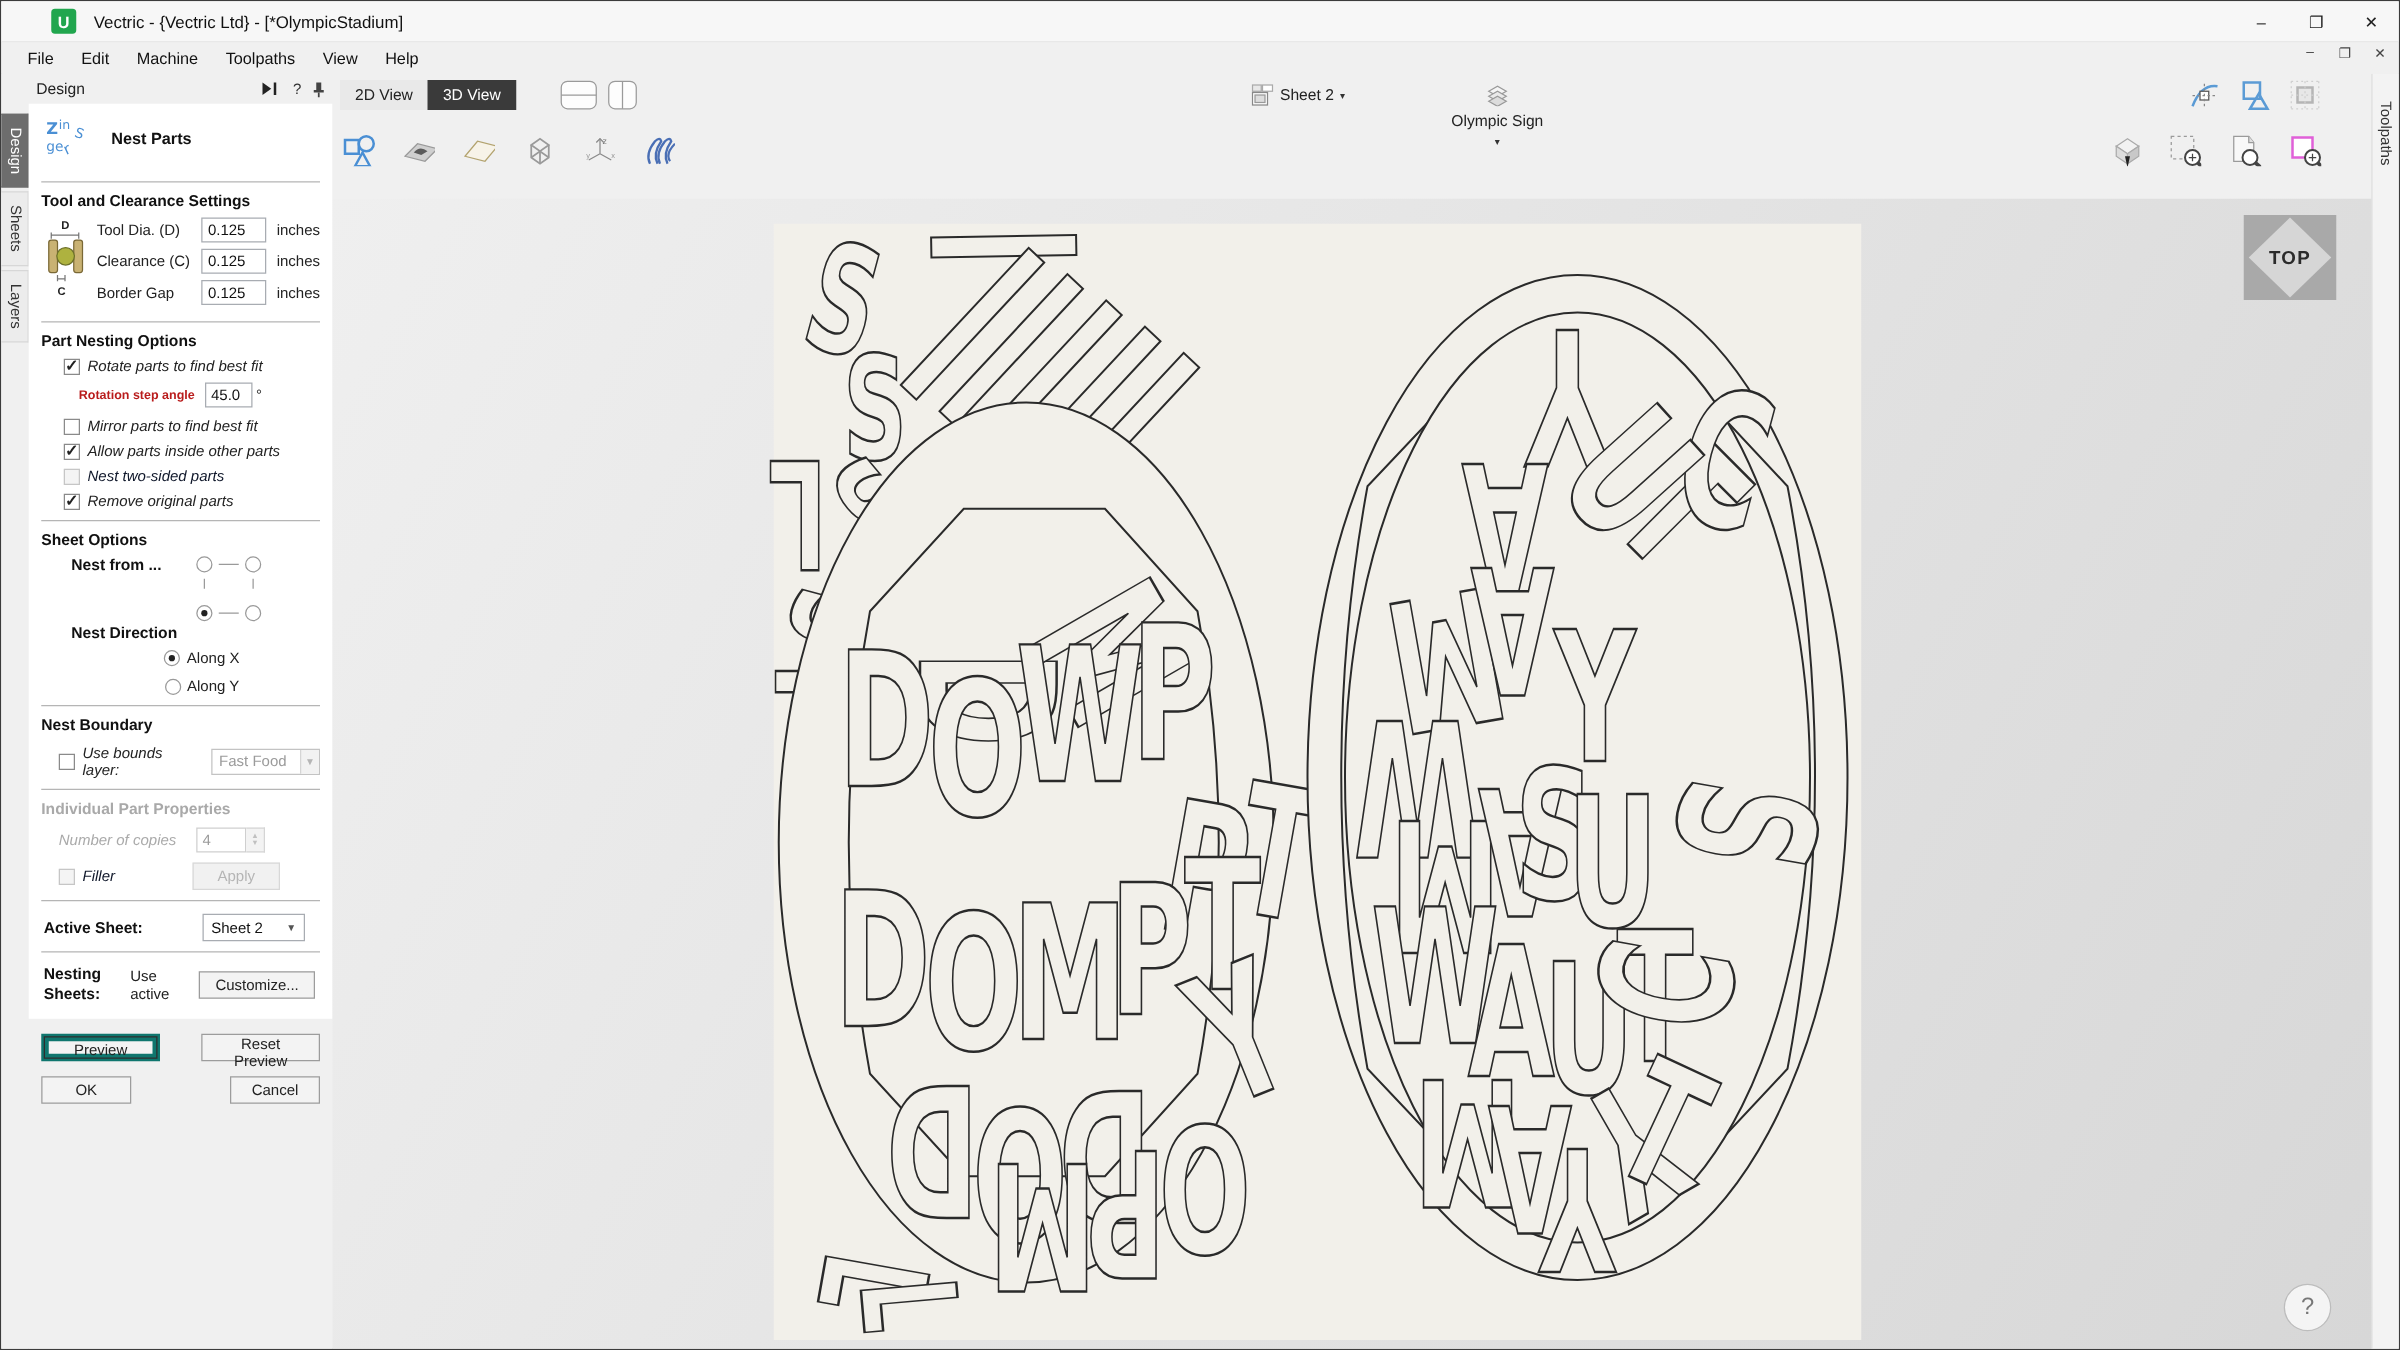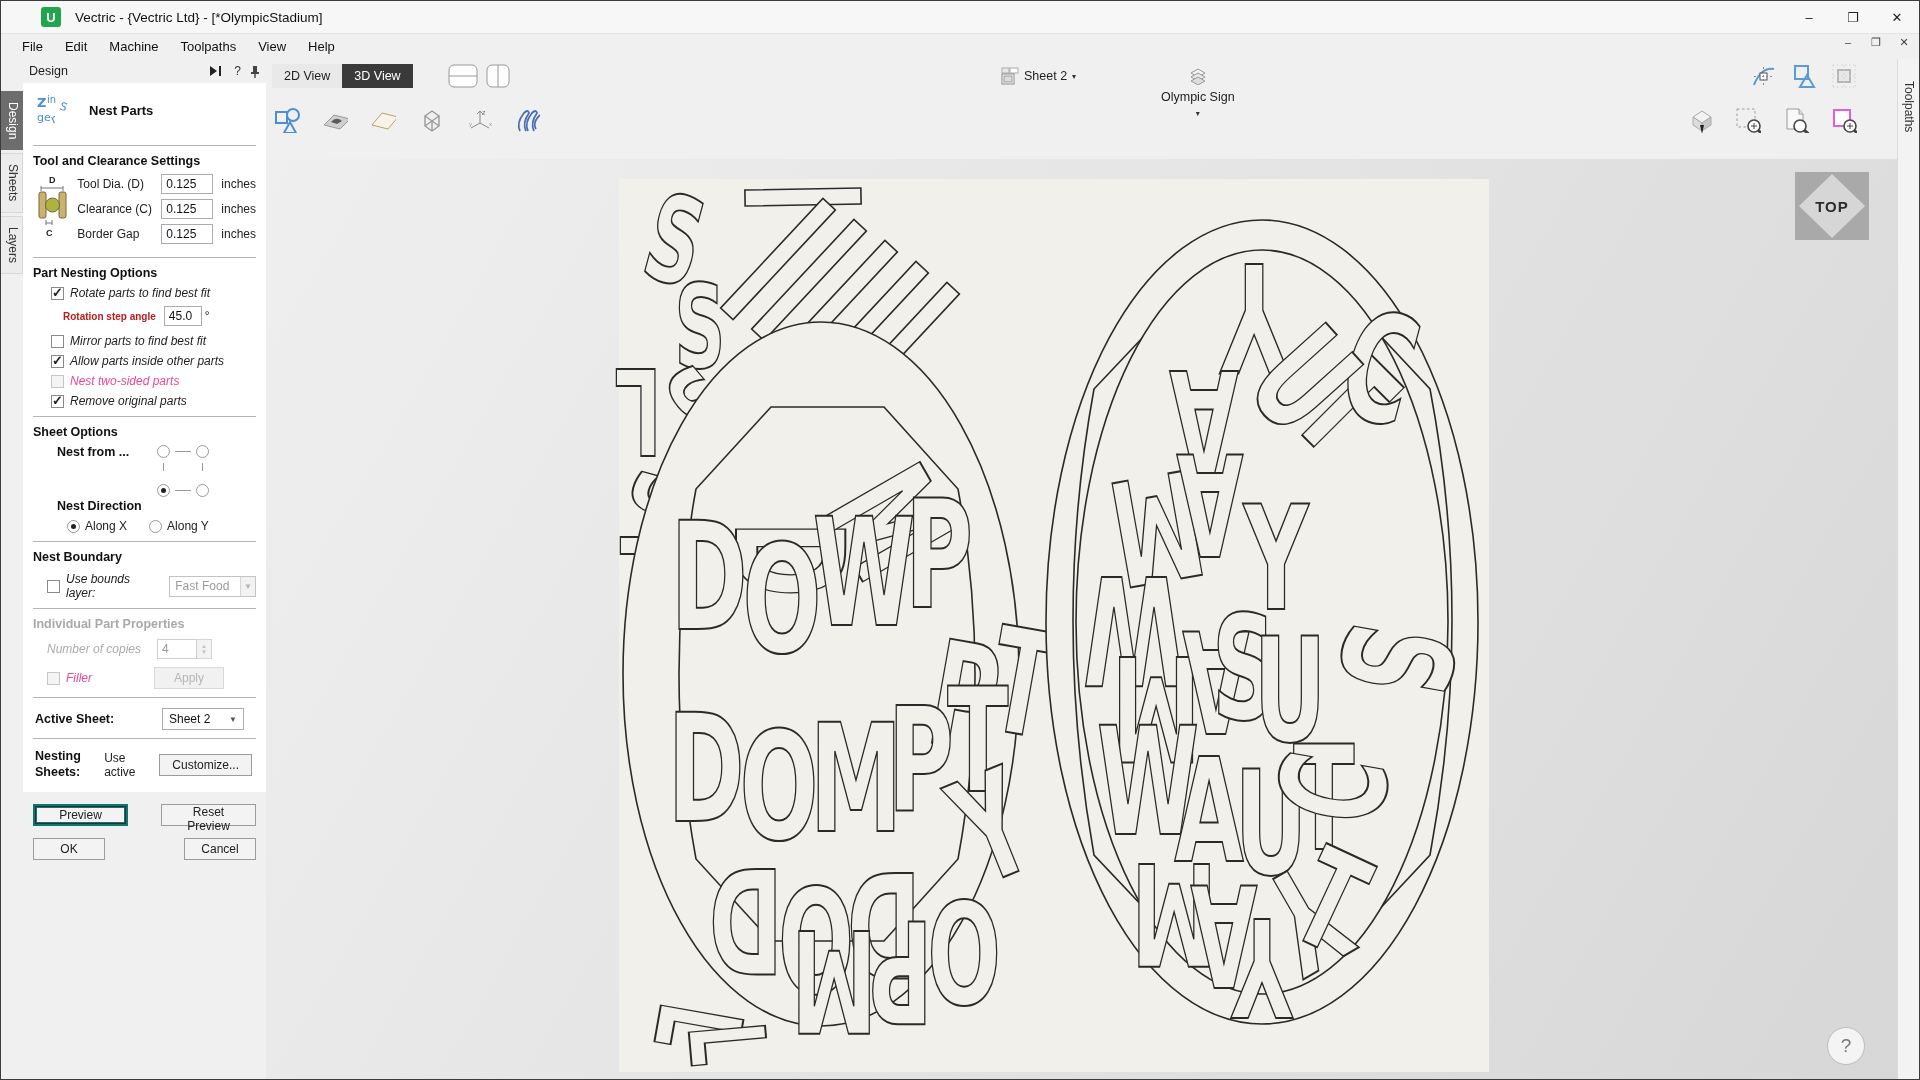--- a/index.html
+++ b/index.html
@@ -43,32 +43,32 @@
   .tool-row { display:flex; align-items:center; margin-bottom:5px; }
   .tool-row .t-label { font-size:12px; color:#222; width:84px; }
   .inp { width:52px; height:20px; border:1px solid #a8acb2; background:#fff; font-size:12px; padding:1px 4px; color:#111; font-family:"Liberation Sans",sans-serif; }
   .units { font-size:12px; color:#222; margin-left:8px; }
 
   .cb-row { display:flex; align-items:center; margin:6px 0 6px 18px; }
   .cb { width:13px; height:13px; border:1px solid #8a8a8a; background:#fff; margin-right:6px; position:relative; flex:0 0 auto; }
   .cb.checked::after { content:"✓"; position:absolute; left:0px; top:-3px; font-size:13px; color:#222; font-weight:bold; }
   .cb.disabled { border-color:#c6c6c6; background:#f4f4f4; }
   .cb-label { font-size:12px; color:#222;font-style:italic; }
-  .cb-label.disabled { color:#ec4899; }
+  .cb-label.disabled { color:#0f172a; }
   .rot-row { display:flex; align-items:center; margin:4px 0 8px 30px; }
   .rot-row .r-label { font-size:10px; color:#b91c1c; margin-right:8px;font-weight:bold; }
   .deg { font-size:12px; color:#222; margin-left:3px; vertical-align:top; }
 
   .sub-bold { font-weight:bold; font-size:12.5px; color:#111; }
   .nestfrom-row { display:flex; margin:6px 0 2px 24px; align-items:flex-start; }
   .radio-grid { margin-left:28px; position:relative; width:52px; height:52px; }
   .radio { width:13px; height:13px; border:1px solid #999; border-radius:50%; background:#fff; position:absolute; }
   .radio.sel::after { content:""; position:absolute; left:3px; top:3px; width:5px; height:5px; border-radius:50%; background:#222; }
   .rg-line { position:absolute; background:#9a9a9a; }
-  .nd-row { display:flex; align-items:center; gap:22px; margin:6px 0 4px 34px; }
+  .nd-row { display:flex; align-items:center; gap:9px; margin:6px 0 4px 34px;flex-direction:column; }
   .nd-opt { display:flex; align-items:center; gap:5px; font-size:12px; color:#222; }
   .radio-inline { width:13px; height:13px; border:1px solid #999; border-radius:50%; background:#fff; position:relative; flex:0 0 auto; }
   .radio-inline.sel::after { content:""; position:absolute; left:3px; top:3px; width:5px; height:5px; border-radius:50%; background:#222; }
 
   .bounds-row { display:flex; align-items:center; margin:8px 0 4px 14px; }
   .combo { height:21px; border:1px solid #c3c3c3; background:#fff; display:flex; align-items:center; width:88px; margin-left:8px; }
   .combo .combo-text { font-size:12px; color:#9b9b9b; padding:0 5px; flex:1; }
   .combo .combo-arrow { width:15px; height:100%; background:#f2f2f2; border-left:1px solid #d5d5d5; display:flex; align-items:center; justify-content:center; font-size:8px; color:#b5b5b5; }
 
   .ipp-row { display:flex; align-items:center; margin:8px 0 6px 14px; }
@@ -83,21 +83,21 @@
   .combo2 { height:22px; border:1px solid #a8acb2; background:#fff; display:flex; align-items:center; width:82px; margin-left:auto; margin-right:12px; }
   .combo2 .combo-text { font-size:12px; color:#111; padding:0 6px; flex:1; }
   .combo2 .combo-arrow2 { width:14px; font-size:8px; color:#555; }
   .ns-row { display:flex; align-items:center; margin:10px 0 2px 2px; }
   .ns-label { font-weight:bold; font-size:12.5px; color:#111; width:52px; line-height:1.25; }
   .ns-mode { font-size:12px; color:#222; margin-left:18px; }
   .btn-customize { margin-left:auto; margin-right:4px; }
 
   .panel-buttons { padding:12px 10px; }
   .pb-row { display:flex; justify-content:space-between; margin-bottom:12px; }
-  .btn-preview { width:95px; border:4px solid #0f766e; outline:1px solid #2e2e2e; outline-offset:-3px; }
+  .btn-preview { width:95px; border:6px solid #0f766e; outline:1px solid #2e2e2e; outline-offset:-3px; }
   .btn-reset { width:95px; }
   .btn-ok, .btn-cancel { width:72px; }
 
   
   .workarea { flex:1; display:flex; flex-direction:column; min-width:0; position:relative; }
   .toolbars { height:100px; background:#f0f0f0; position:relative; flex:0 0 auto; }
   .view-tabs { position:absolute; left:6px; top:5px; display:flex; }
   .vt { font-size:12.5px; padding:5px 12px; color:#222; background:#e9e9e9; }
   .vt.active { background:#3a3a3a; color:#fff; }
   .split-icons { position:absolute; left:182px; top:5px; display:flex; gap:8px; }

